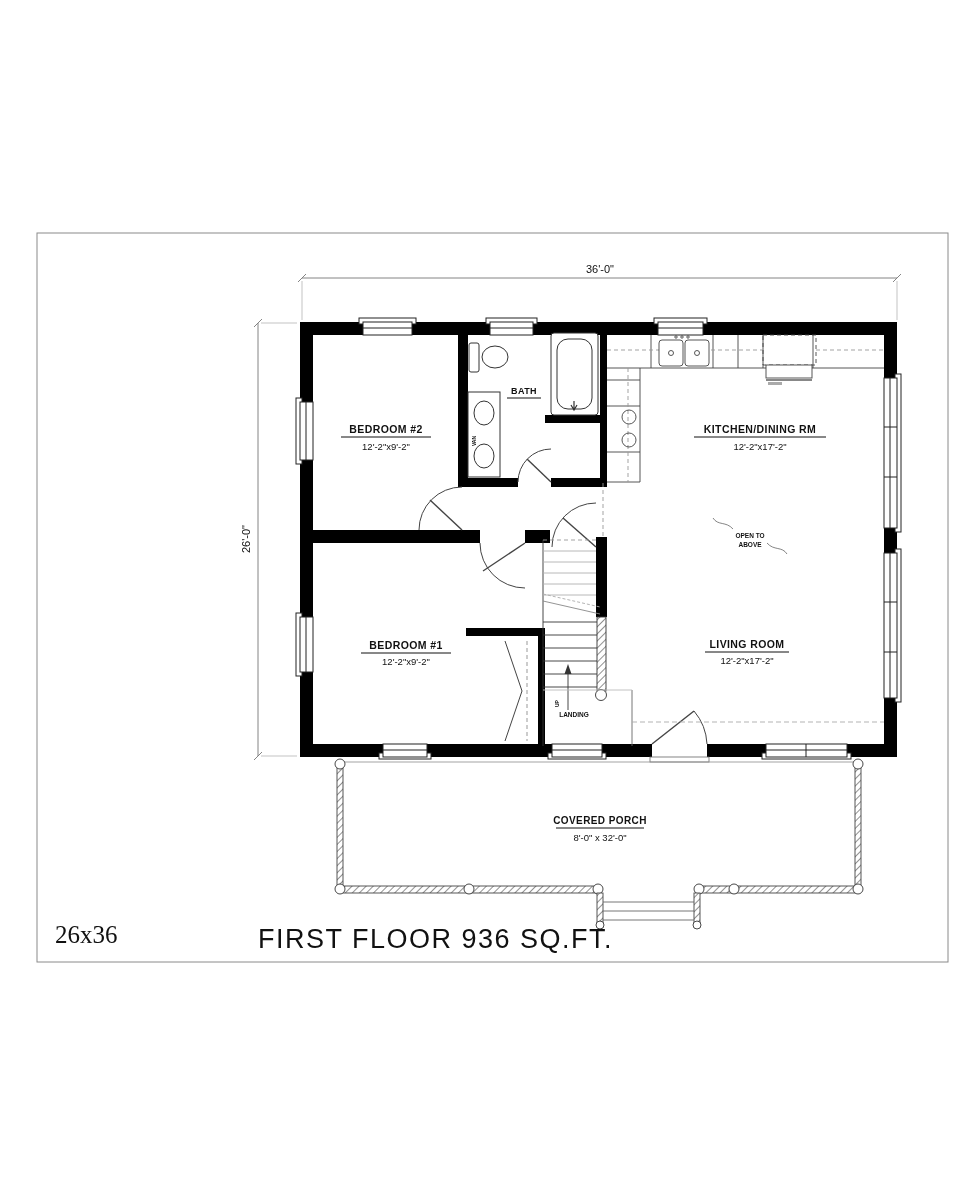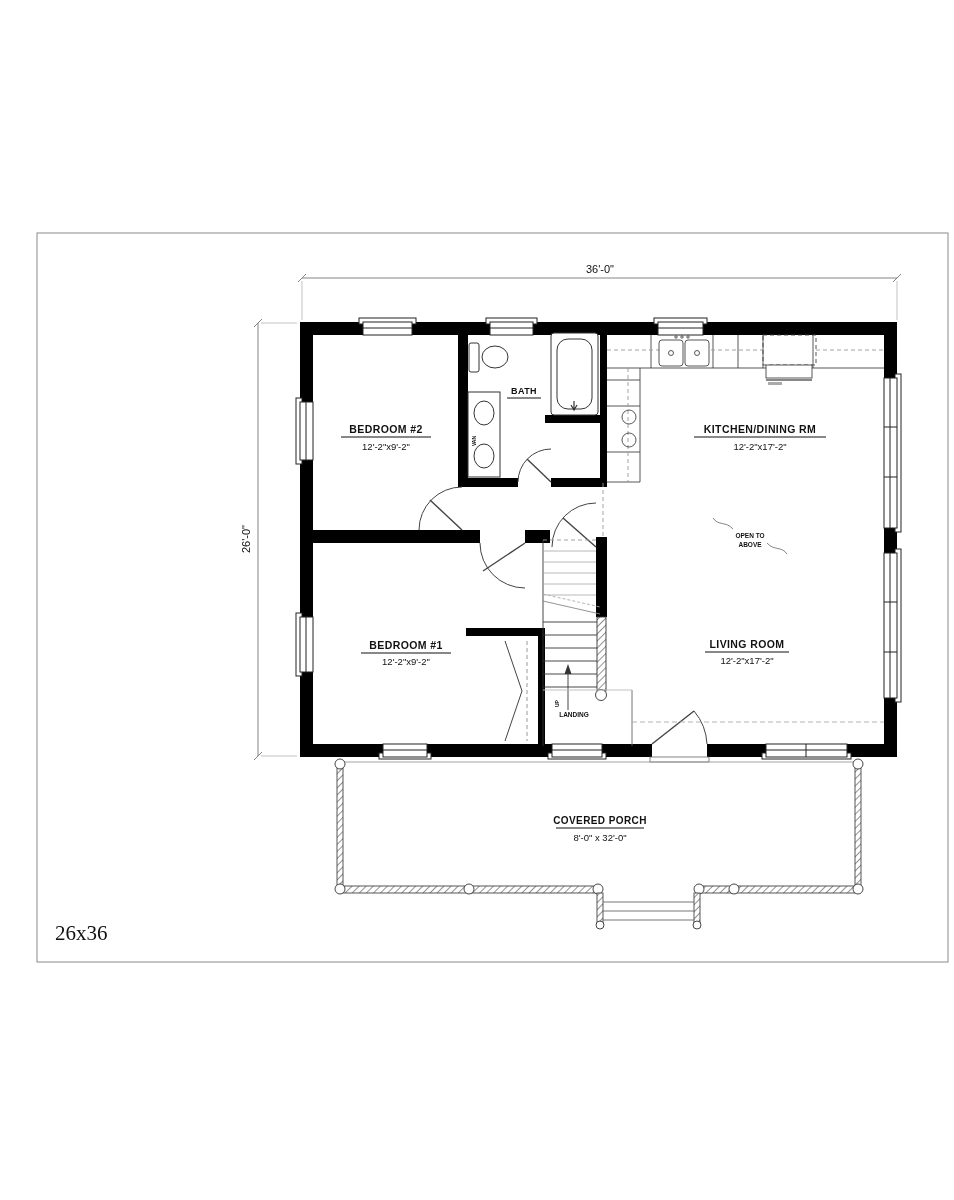--- a/index.html
+++ b/index.html
@@ -1,20 +1,20 @@
 <!DOCTYPE html>
 <html><head>
 <meta charset="utf-8">
 <style>
   html,body{margin:0;padding:0;background:#fff;}
   .canvas{position:relative;width:954px;height:1200px;background:#ffffff;overflow:hidden;
           font-family:"Liberation Sans",sans-serif;}
   .plan-svg{position:absolute;left:0;top:0;}
   .footer-model{position:absolute;left:55px;top:921px;font-family:"Liberation Serif",serif;
-                font-size:21px;color:#111;}
+                font-size:25px;color:#111;}
   .footer-title{position:absolute;left:258px;top:924px;font-family:"Liberation Sans",sans-serif;
                 font-size:27px;letter-spacing:1.5px;color:#111;}
   text{fill:#111;}
   .room-label{font-weight:bold;font-size:10.5px;letter-spacing:.4px;}
   .room-size{font-size:9.5px;}
   .dim-text{font-size:11px;}
   .tiny{font-size:6.5px;font-weight:bold;}
   .micro{font-size:5px;font-weight:bold;}
 </style>
 </head>
@@ -303,14 +303,15 @@
     <text class="room-label" x="600" y="824" text-anchor="middle" style="font-size:10px">COVERED PORCH</text>
     <line x1="556" y1="828" x2="644" y2="828" stroke="#111" stroke-width="1"></line>
     <text class="room-size" x="600" y="841" text-anchor="middle">8'-0" x 32'-0"</text>
 
     <text class="tiny" x="750" y="538" text-anchor="middle">OPEN TO</text>
     <text class="tiny" x="750" y="547" text-anchor="middle">ABOVE</text>
   </g>
 </svg>
 
 <div class="footer-model">26x36</div>
+<div class="footer-title">FIRST FLOOR 936 SQ.FT.</div>
 
 </div>
 
 </body></html>

